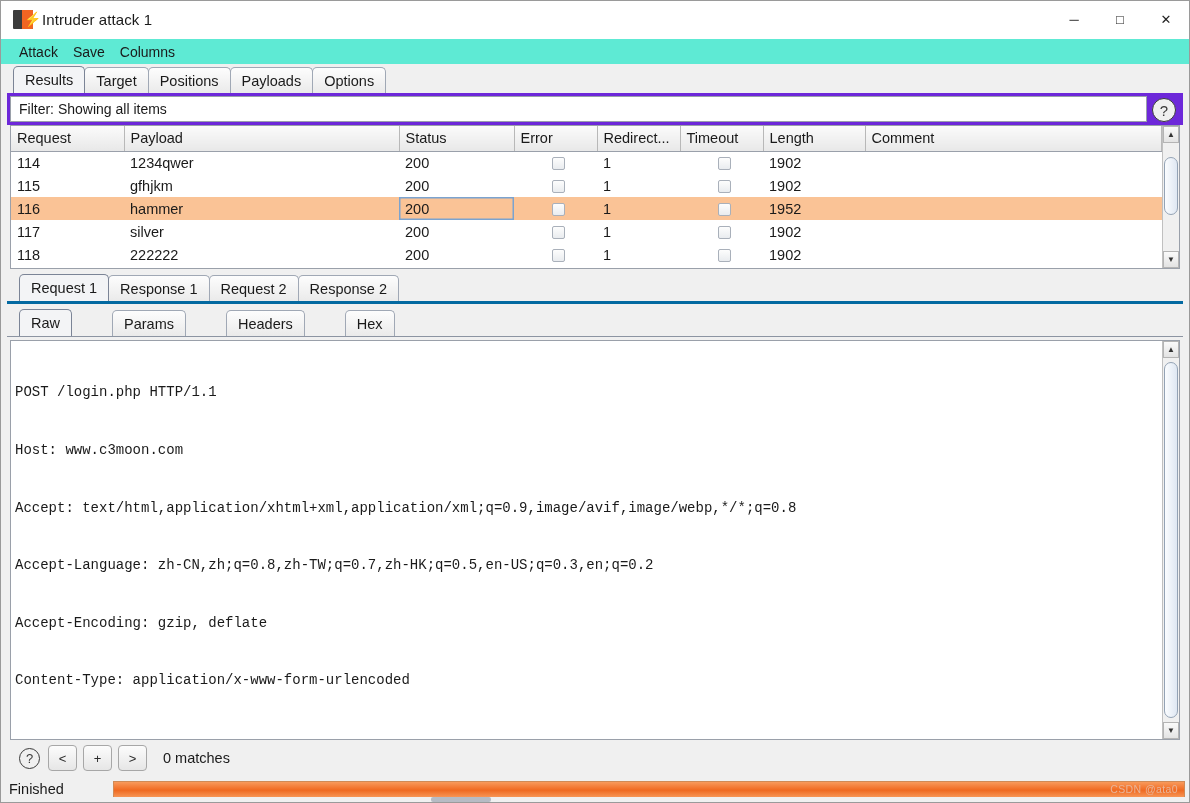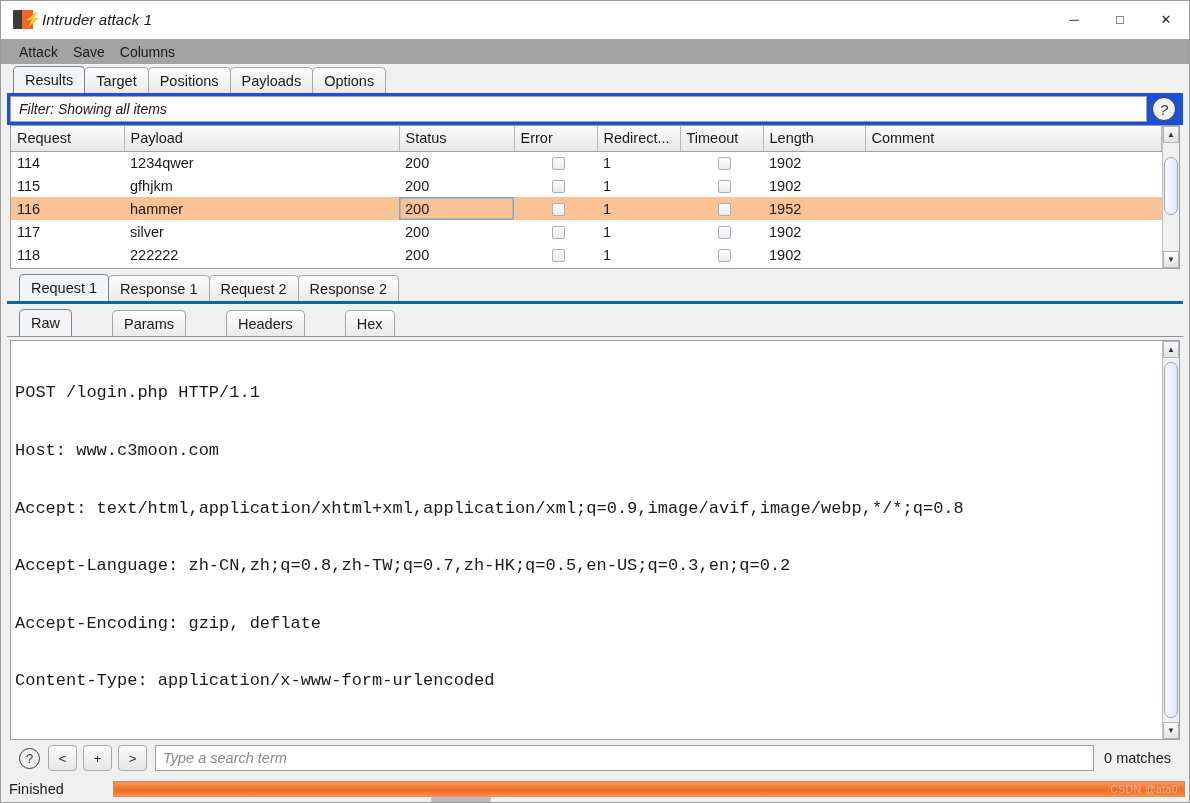--- a/index.html
+++ b/index.html
@@ -36,33 +36,33 @@
   }
   .title-icon .orange {
     position: absolute; left: 9px; top: 0; width: 11px; height: 19px;
     background: #f26522; border-radius: 0 1px 1px 0;
   }
   .title-icon .bolt {
     position: absolute; left: 11px; top: 2px; color: #ffffff;
     font-size: 14px; line-height: 15px; font-weight: bold;
   }
   .title-text {
-    font-size: 15px; color: #1a1a1a; letter-spacing: 0.1px; font-style: italic;
+    font-size: 15px; color: #1a1a1a; letter-spacing: 0.1px;
   }
   .win-controls { margin-left: auto; display: flex; height: 38px; }
   .win-btn {
     width: 46px; height: 38px; display: flex;
     align-items: center; justify-content: center;
     color: #222; font-size: 13px;
   }
 
   
   .menubar {
     height: 26px; min-height: 26px;
-    background: #a3a3a3;
+    background: #5eead4;
     display: flex; align-items: center;
     padding-left: 12px;
     border-bottom: 1px solid #f0f0f0;
   }
   .menu-item {
     font-size: 14px; color: #1a1a1a;
     padding: 2px 6px; margin-right: 3px;
   }
 
   
@@ -95,25 +95,24 @@
   .content {
     flex: 1;
     background: #f0f0f0;
     padding: 0 6px 0 6px;
     display: flex; flex-direction: column;
     min-height: 0;
   }
 
   
   .filterrow {
-    display: flex; align-items: center;
+    display: flex; align-items: flex-end;
     height: 32px; min-height: 32px;
     padding: 3px 2px 3px 3px;
-    background: #1d4ed8;
-    font-style: italic;
+    background: #6d28d9;
   }
   .filterbox {
     flex: 1; height: 26px;
     background: #ffffff;
     border: 1px solid #9aa0aa;
     display: flex; align-items: center;
     padding-left: 8px;
     font-size: 14px; color: #1a1a1a;
   }
   .help-circle {
@@ -213,21 +212,21 @@
     border: 1px solid #9aa0aa;
     background: #ffffff;
     margin: 3px 3px 0 3px;
     min-height: 0;
   }
   .editor {
     flex: 1; position: relative;
     overflow: hidden;
     padding: 4px 0 0 4px;
     font-family: "Liberation Mono", "DejaVu Sans Mono", monospace;
-    font-size: 17px;
+    font-size: 14px;
     line-height: 19.2px;
     color: #1a1a1a;
     white-space: pre;
   }
   .editor .ln { height: 19.2px; }
 
   
   .searchbar {
     display: flex; align-items: center;
     height: 36px; min-height: 36px;
@@ -471,21 +470,20 @@
         </div>
         <div class="arrow">▼</div>
       </div>
     </div>
 
     <div class="searchbar">
       <div class="sb-help">?</div>
       <div class="sb-btn">&lt;</div>
       <div class="sb-btn">+</div>
       <div class="sb-btn">&gt;</div>
-      <div class="sb-input">Type a search term</div>
       <div class="sb-matches">0 matches</div>
     </div>
   </div>
 
   <div class="statusbar">
     <div class="status-text">Finished</div>
     <div class="progress">
       <div class="watermark">CSDN @ata0</div>
     </div>
   </div>

